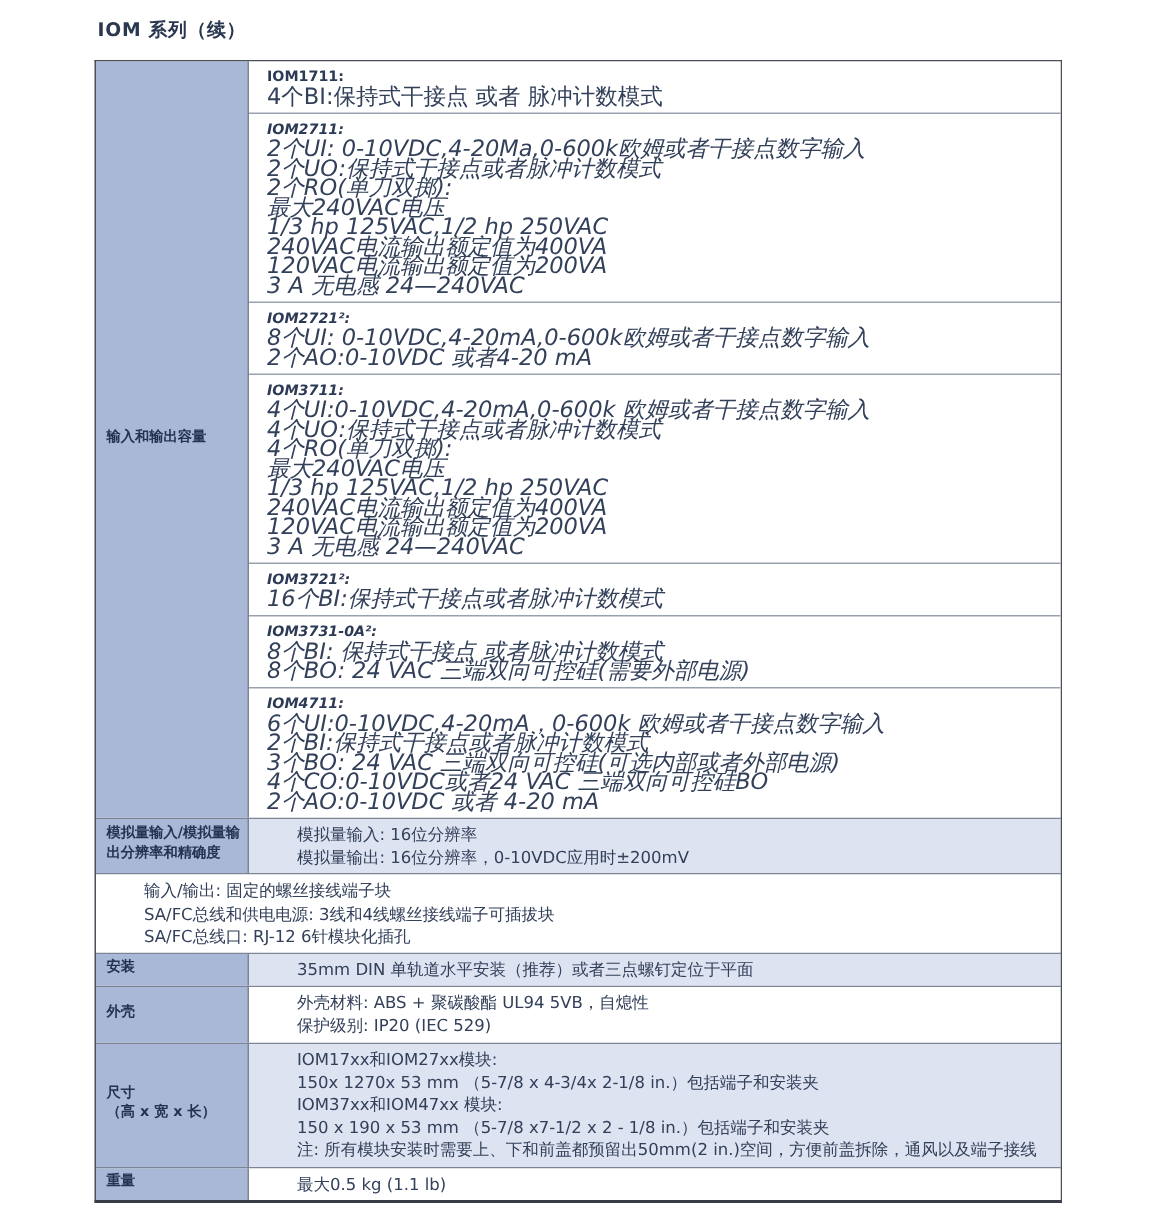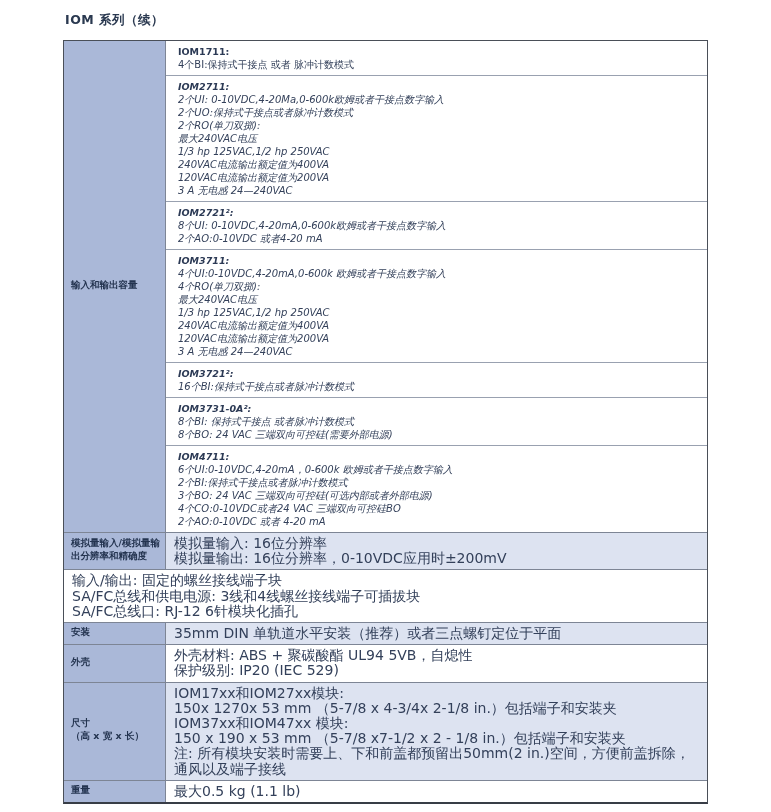--- a/index.html
+++ b/index.html
@@ -32,22 +32,22 @@
     display:flex;flex-direction:column;justify-content:center;
     font-size:9.5px;font-weight:bold;color:#243450;
     line-height:13px;
   }
   .value-cell{flex:1;min-width:0;background:#ffffff;}
   .value-cell.shaded{background:#dde3f1;}
   .value-cell.plain{padding:3px 8px;}
   .group{padding:4px 12px;}
   .group + .group{border-top:1px solid #99a1b0;font-style:italic;}
   .model-header{font-size:9.5px;line-height:13px;font-weight:bold;color:#2c3a55;}
-  .group .spec-line{font-size:10px;line-height:13px;color:#33405a;}
-  .value-cell.plain .spec-line{font-size:14px;line-height:15.2px;color:#33405a;}
+  .group .spec-line{font-size:15px;line-height:13px;color:#33405a;}
+  .value-cell.plain .spec-line{font-size:11px;line-height:15.2px;color:#33405a;margin-left:24px;}
 </style>
 </head>
 <body>
 
 <div class="page">
   <div class="doc-title">IOM 系列（续）</div>
   <div class="spec-table">
       <div class="t-row">
         <div class="label-cell">
           <div class="">输入和输出容量</div>
@@ -69,20 +69,21 @@
             <div class="spec-line">3 A 无电感 24—240VAC</div>
           </div>
           <div class="group">
             <div class="model-header">IOM2721²:</div>
             <div class="spec-line">8个UI: 0-10VDC,4-20mA,0-600k欧姆或者干接点数字输入</div>
             <div class="spec-line">2个AO:0-10VDC 或者4-20 mA</div>
           </div>
           <div class="group">
             <div class="model-header">IOM3711:</div>
             <div class="spec-line">4个UI:0-10VDC,4-20mA,0-600k 欧姆或者干接点数字输入</div>
+            <div class="spec-line">4个UO:保持式干接点或者脉冲计数模式</div>
             <div class="spec-line">4个RO(单刀双掷):</div>
             <div class="spec-line">最大240VAC电压</div>
             <div class="spec-line">1/3 hp 125VAC,1/2 hp 250VAC</div>
             <div class="spec-line">240VAC电流输出额定值为400VA</div>
             <div class="spec-line">120VAC电流输出额定值为200VA</div>
             <div class="spec-line">3 A 无电感 24—240VAC</div>
           </div>
           <div class="group">
             <div class="model-header">IOM3721²:</div>
             <div class="spec-line">16个BI:保持式干接点或者脉冲计数模式</div>

